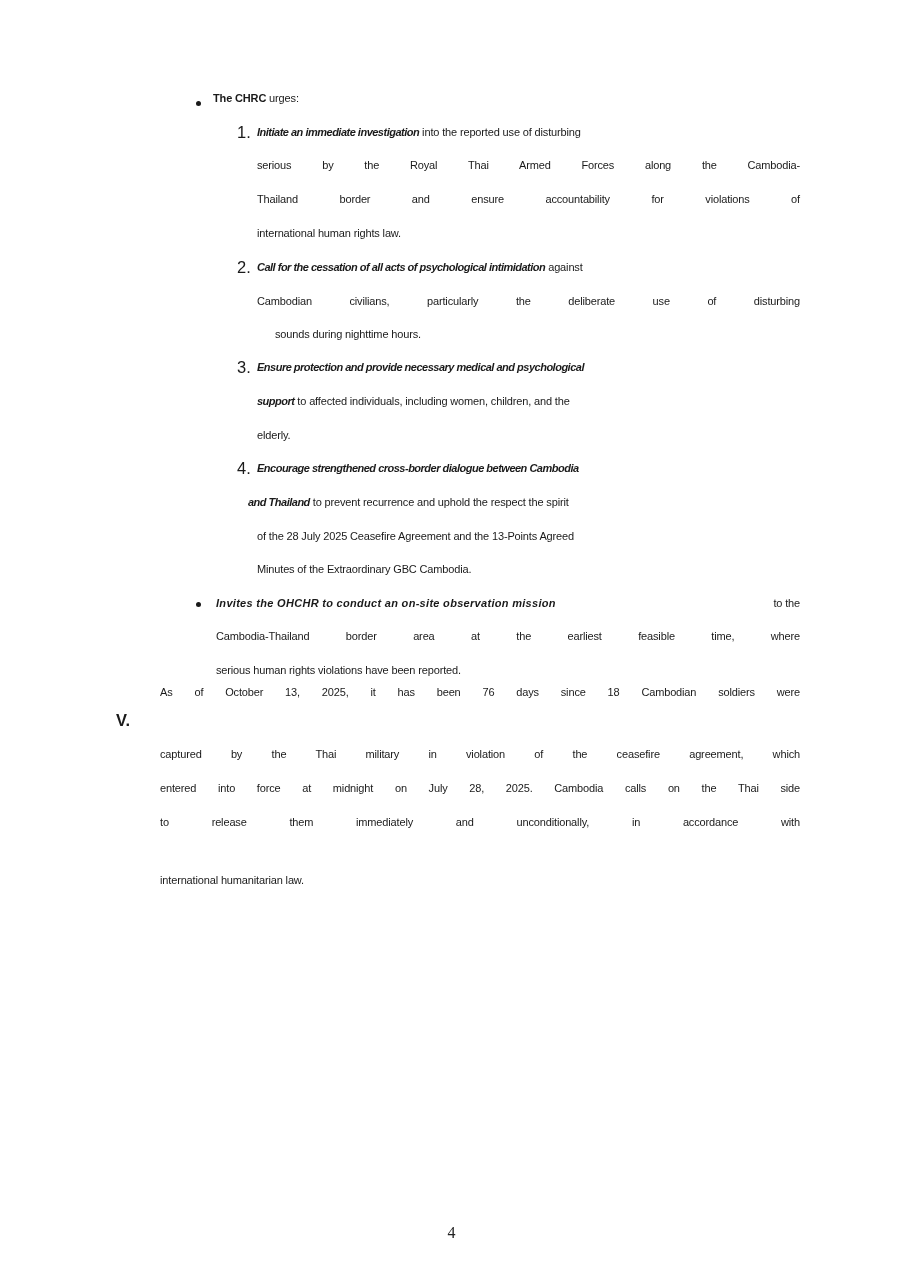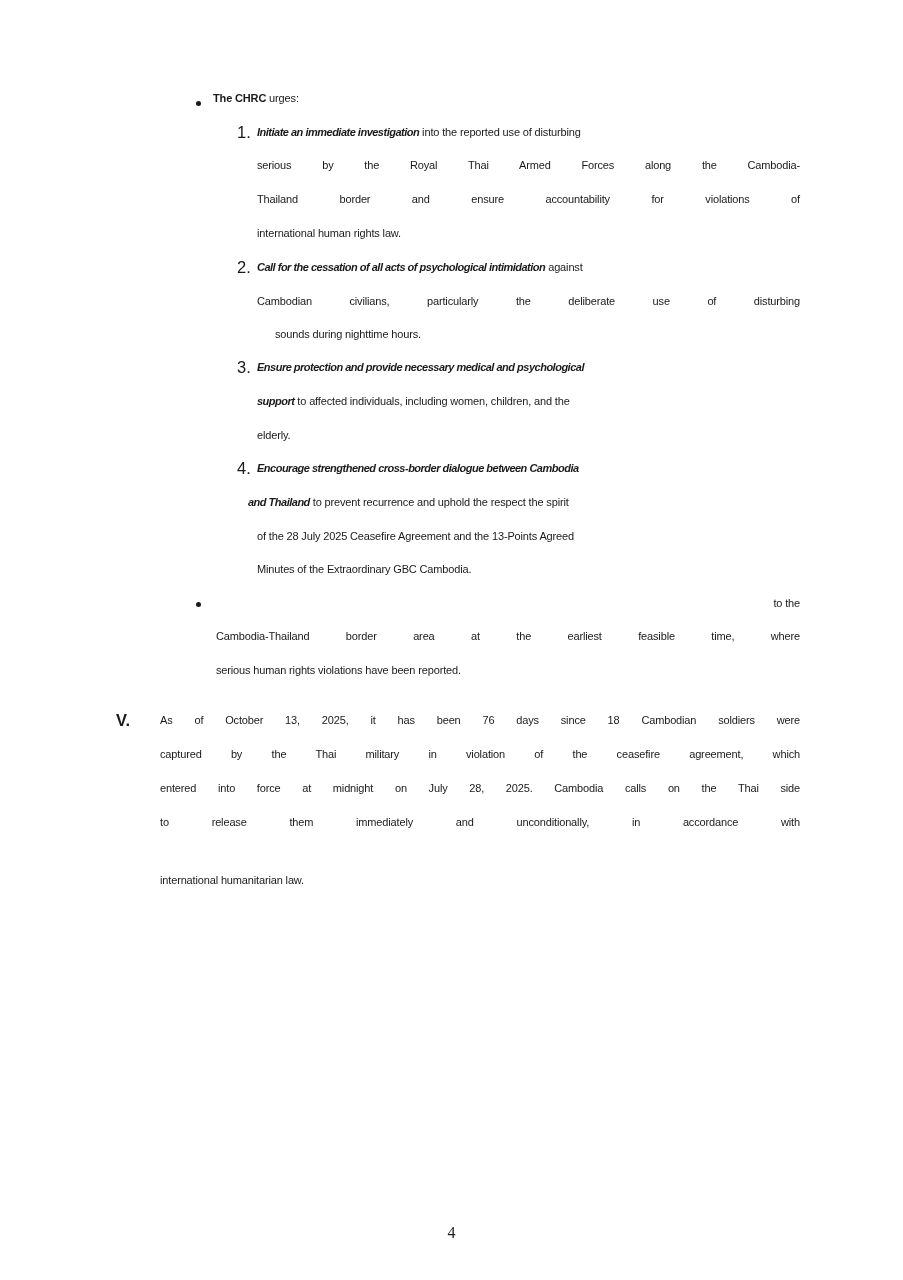--- a/index.html
+++ b/index.html
@@ -70,25 +70,25 @@
   <span class="em">Encourage strengthened cross-border dialogue between Cambodia</span>
 </div>
 <div class="line" style="left:248px; top:492px;">
   <span class="em">and Thailand</span><span> to prevent recurrence and uphold the respect the spirit</span>
 </div>
 <div class="line" style="left:257px; top:526px;">of the 28 July 2025 Ceasefire Agreement and the 13-Points Agreed</div>
 <div class="line" style="left:257px; top:559px;">Minutes of the Extraordinary GBC Cambodia.</div>
 
 <span class="bullet" style="left:196px; top:602px;"></span>
 <div class="line" style="left:216px; top:593px; width:584px;">
-  <span style="float:right;"> to the</span>
+  <span class="em" style="letter-spacing:0.3px;">Invites the OHCHR to conduct an on-site observation mission</span><span style="float:right;"> to the</span>
 </div>
 <div class="line justify" style="left:216px; top:626px; width:584px;">Cambodia-Thailand border area at the earliest feasible time, where</div>
 <div class="line" style="left:216px; top:660px;">serious human rights violations have been reported.</div>
 
 <div class="roman" style="left:116px; top:710px;">V.</div>
-<div class="line justify" style="left:160px; top:710px; width:640px;">As of October 13, 2025, it has been 76 days since 18 Cambodian soldiers were</div>
+<div class="line justify" style="left:160px; top:682px; width:640px;">As of October 13, 2025, it has been 76 days since 18 Cambodian soldiers were</div>
 <div class="line justify" style="left:160px; top:744px; width:640px;">captured by the Thai military in violation of the ceasefire agreement, which</div>
 <div class="line justify" style="left:160px; top:778px; width:640px;">entered into force at midnight on July 28, 2025. Cambodia calls on the Thai side</div>
 <div class="line justify" style="left:160px; top:812px; width:640px;">to release them immediately and unconditionally, in accordance with</div>
 <div class="line" style="left:160px; top:846px;margin-top:24px;">international humanitarian law.</div>
 
 <div class="pagenum">4</div>
 
 </body></html>

